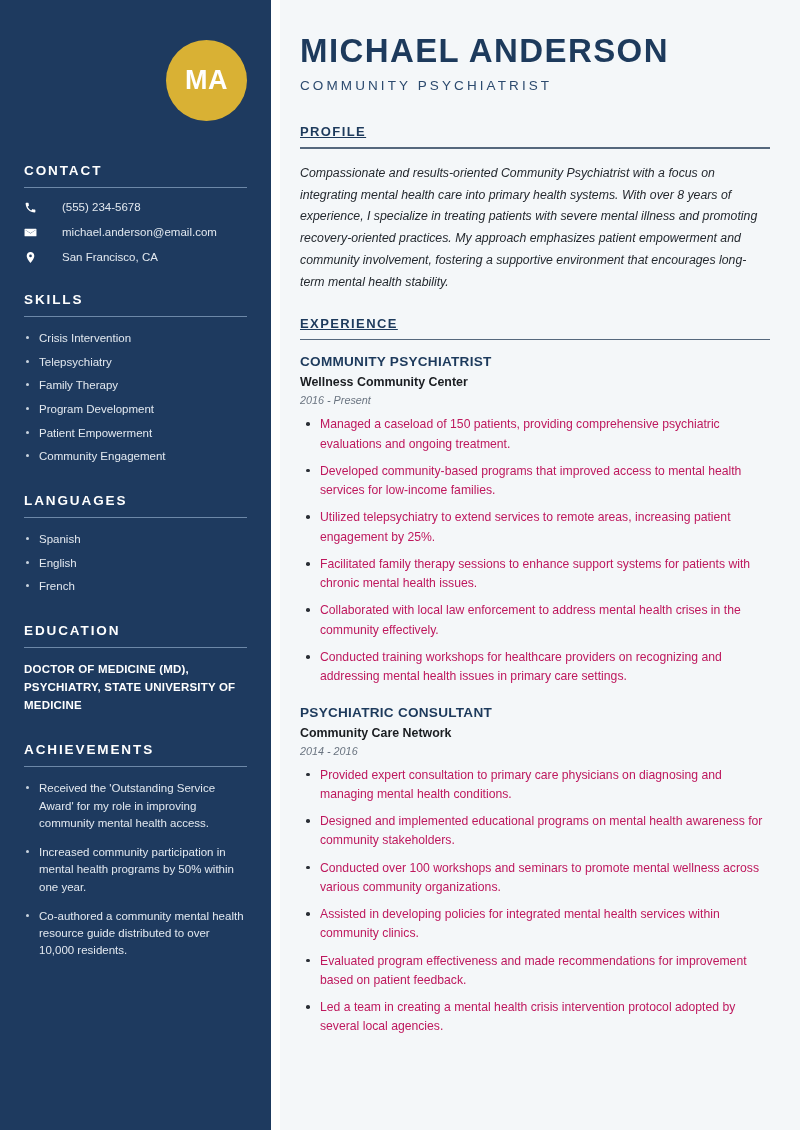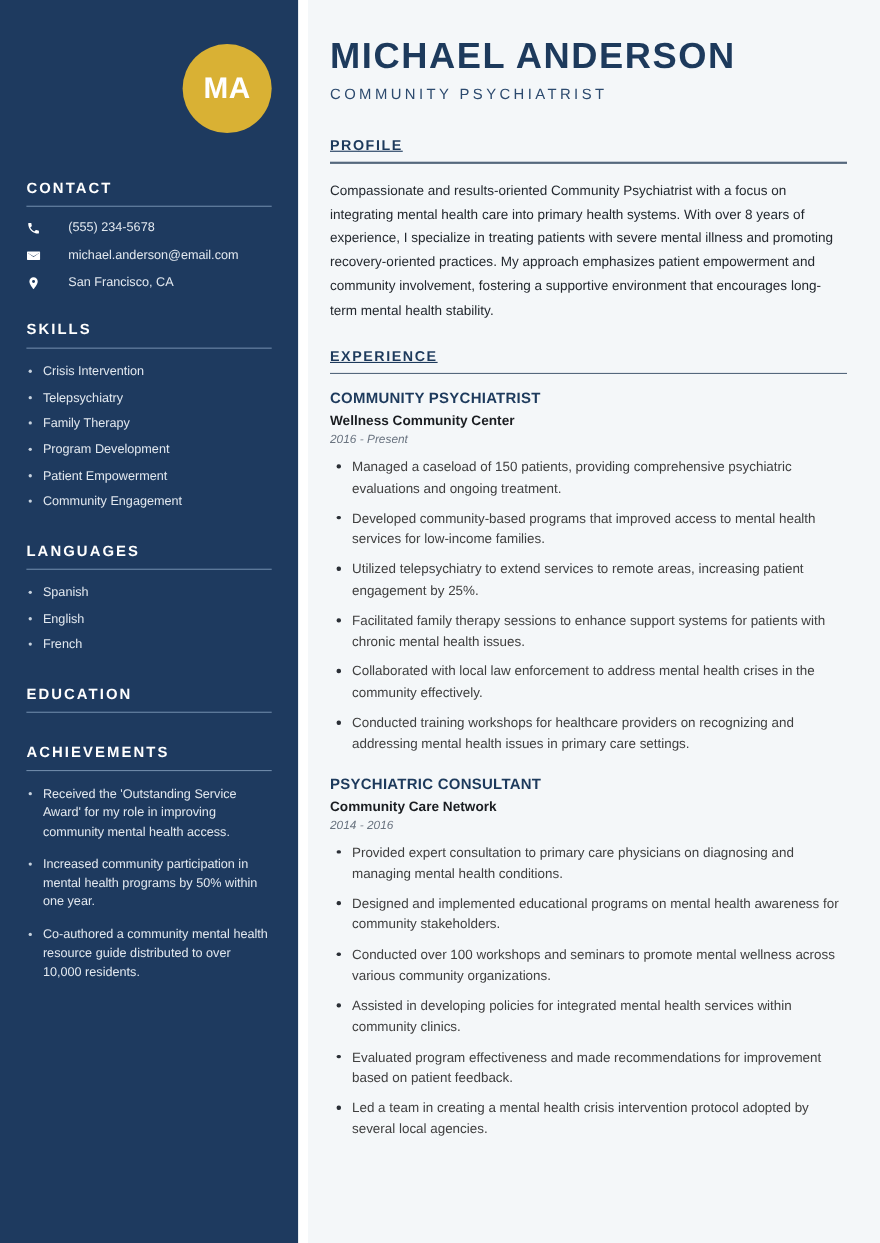--- a/index.html
+++ b/index.html
@@ -151,20 +151,21 @@
   .main-rule {
     height: 1.4px;
     background: #55687d;
     margin-bottom: 14px;
   }
 
   .profile-text {
     font-size: 12.3px;
     line-height: 1.78;
     color: #24292f;
+    font-style: italic;
   }
 
   .job { margin-bottom: 18px; }
   .job:last-child { margin-bottom: 0; }
   .job-title {
     font-size: 13.6px;
     font-weight: bold;
     letter-spacing: 0.25px;
     color: #1d3a5c;
     margin-bottom: 6px;
@@ -180,21 +181,21 @@
     font-style: italic;
     color: #6a7480;
     margin-bottom: 9px;
   }
   ul.job-list { list-style: none; padding-left: 2px; }
   ul.job-list li {
     position: relative;
     padding-left: 18px;
     font-size: 12.2px;
     line-height: 1.58;
-    color: #404040;
+    color: #be185d;
     margin-bottom: 8px;
   }
   ul.job-list li:last-child { margin-bottom: 0; }
   ul.job-list li::before {
     content: "";
     position: absolute;
     left: 4px;
     top: 7px;
     width: 3.6px;
     height: 3.6px;
@@ -267,20 +268,21 @@
       <ul class="side-list">
         <li>Spanish</li>
         <li>English</li>
         <li>French</li>
       </ul>
     </section>
 
     <section class="side-section">
       <div class="side-heading">EDUCATION</div>
       <div class="side-rule"></div>
+      <div class="edu-item">DOCTOR OF MEDICINE (MD), PSYCHIATRY, STATE UNIVERSITY OF MEDICINE</div>
     </section>
 
     <section class="side-section">
       <div class="side-heading">ACHIEVEMENTS</div>
       <div class="side-rule"></div>
       <ul class="side-list wrap">
         <li>Received the 'Outstanding Service Award' for my role in improving community mental health access.</li>
         <li>Increased community participation in mental health programs by 50% within one year.</li>
         <li>Co-authored a community mental health resource guide distributed to over 10,000 residents.</li>
       </ul>

